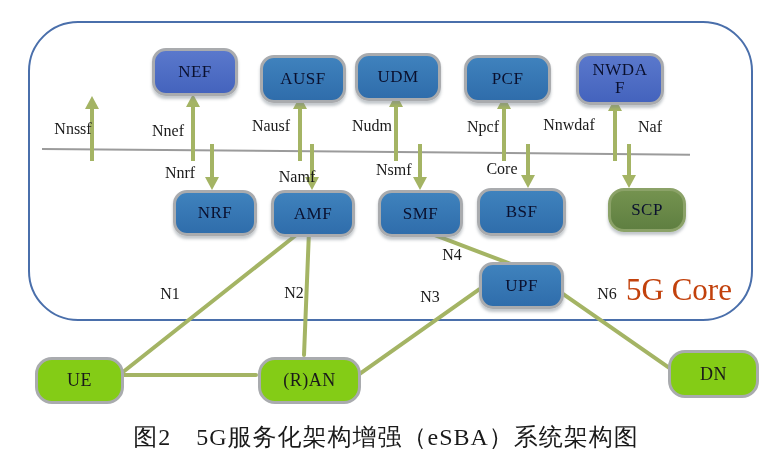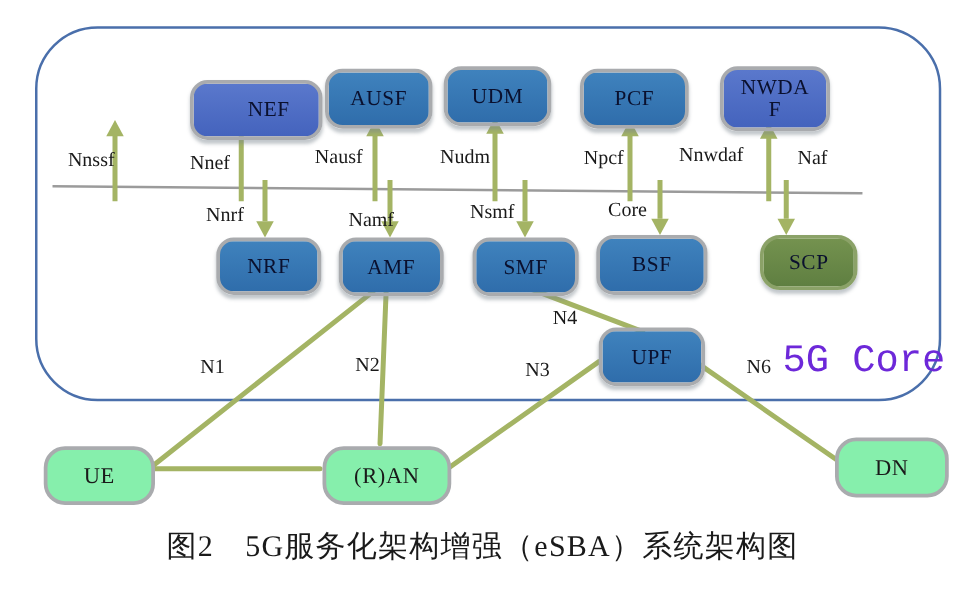--- a/index.html
+++ b/index.html
@@ -20,36 +20,36 @@
   
   .node{
     position:absolute;display:flex;align-items:center;justify-content:center;
     border:3px solid #a9abae;border-radius:14px;
     font-size:17px;letter-spacing:.5px;color:#0a102e;text-align:center;line-height:1.05;
     box-shadow:0 3px 3px rgba(120,130,140,.45);
   }
   .steel{background:linear-gradient(#3f82bd,#2f6dab);}
   .purple{background:linear-gradient(#5a78cc,#4463bd);}
   .green{background:linear-gradient(#74924f,#5f7f41);border-color:#8ba268;border-radius:16px;}
-  .white{background:#86efac;border-color:#a9abae;border-radius:17px;box-shadow:none;font-size:18px;color:#1a1a1a;letter-spacing:.5px;}
+  .white{background:#84cc16;border-color:#a9abae;border-radius:17px;box-shadow:none;font-size:18px;color:#1a1a1a;letter-spacing:.5px;}
   .wrapword{word-break:break-all;width:58px;margin:0 auto;}
   
   .iface,.ref{
     position:absolute;font-size:16px;color:#1a1a1a;white-space:nowrap;
     transform:translateX(-50%);
   }
   .iface-wrap{transform:none;white-space:normal;word-break:break-all;width:36px;line-height:1.15;}
   .ref{font-size:16px;}
   
   .vline{position:absolute;width:4px;background:#a4b464;}
   .tri-up{position:absolute;width:0;height:0;border-left:7px solid transparent;border-right:7px solid transparent;border-bottom:13px solid #a4b464;}
   .tri-down{position:absolute;width:0;height:0;border-left:7px solid transparent;border-right:7px solid transparent;border-top:13px solid #a4b464;}
   
   .line{position:absolute;height:4px;background:#a4b464;border-radius:2px;transform-origin:0 50%;}
-  .core-label{position:absolute;left:626px;top:272px;font-size:31px;color:#6d28d9;font-family:Liberation Mono, monospace;}
+  .core-label{position:absolute;left:626px;top:272px;font-size:31px;color:#c2410c;}
   .caption{position:absolute;left:0;top:421px;width:772px;text-align:center;font-size:24px;color:#1a1a1a;letter-spacing:1px;}
 </style>
 </head>
 <body>
 
 <div id="stage">
 
   <div class="core-rect"></div>
 
   <div class="bus"></div>
@@ -78,21 +78,21 @@
   <div class="tri-down" style="left:205px;top:177px;"></div>
   <div class="vline" style="left:310px;top:144px;height:33px;"></div>
   <div class="tri-down" style="left:305px;top:177px;"></div>
   <div class="vline" style="left:418px;top:144px;height:33px;"></div>
   <div class="tri-down" style="left:413px;top:177px;"></div>
   <div class="vline" style="left:526px;top:144px;height:31px;"></div>
   <div class="tri-down" style="left:521px;top:175px;"></div>
   <div class="vline" style="left:627px;top:144px;height:31px;"></div>
   <div class="tri-down" style="left:622px;top:175px;"></div>
 
-  <div class="node purple" style="left:152px;top:64px;width:80px;height:42px;padding-left:20px;">
+  <div class="node purple" style="left:152px;top:48px;width:80px;height:42px;">
       <span>NEF</span>
     </div>
   <div class="node steel" style="left:260px;top:55px;width:80px;height:42px;">
       <span>AUSF</span>
     </div>
   <div class="node steel" style="left:355px;top:53px;width:80px;height:42px;">
       <span>UDM</span>
     </div>
   <div class="node steel" style="left:464px;top:55px;width:81px;height:42px;">
       <span>PCF</span>

